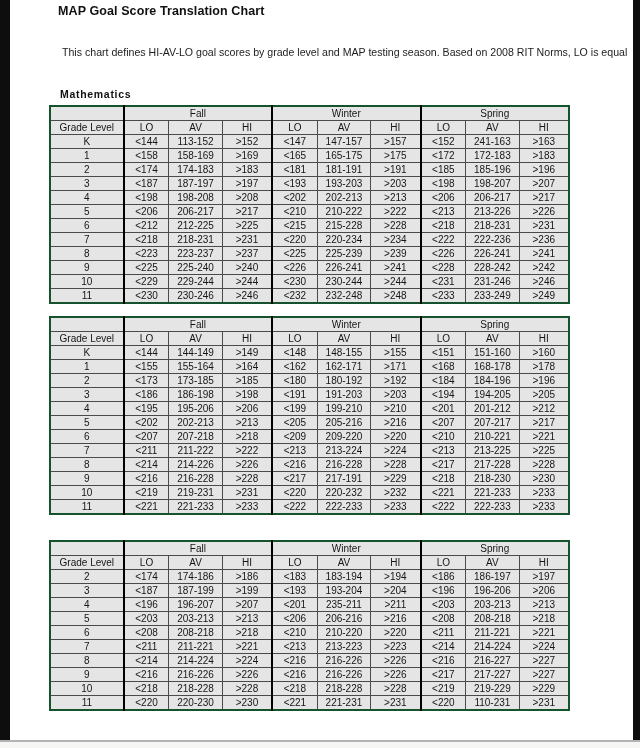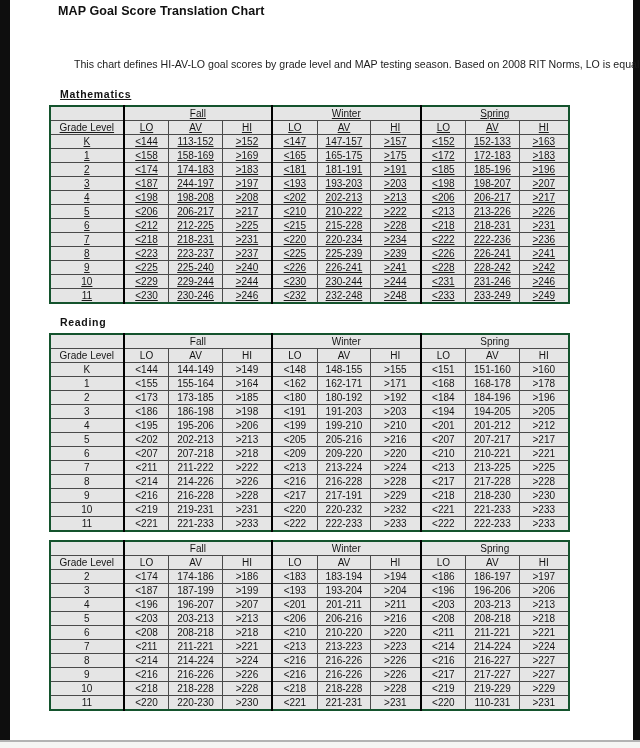--- a/index.html
+++ b/index.html
@@ -31,28 +31,28 @@
     width: 535px; height: 740px; background: #ffffff;
   }
   .doc-title {
     position: absolute; left: 48px; top: 4px;
     margin: 0;
     font-size: 12.5px; font-weight: 700; color: #111;
     letter-spacing: 0.1px;
   }
   .intro {
     position: absolute; left: 48px; top: 41px;
-    width: 535px; margin: 16px;
+    width: 535px; margin: 4px;
     font-size: 10.6px; line-height: 15.5px; color: #1c1c1c;
   }
   .intro span { display: block; white-space: nowrap; }
   .table-section {
     position: absolute; left: 39px; width: 523px;
   }
-  .sec-0 { top: 88px; text-decoration: underline; }
+  .sec-0 { top: 88px; }
   .sec-1 { top: 316px; }
   .sec-2 { top: 540px; }
   .section-heading {
     margin: 0 0 4px 11px;
     font-size: 10.5px; font-weight: 700;
     letter-spacing: 0.7px; color: #111;
     line-height: 13px;
   }
   table.score-table {
     border-collapse: collapse;
@@ -131,21 +131,21 @@
           <tbody>
             <tr>
               <td>K</td>
               <td class="group-start">&lt;144</td>
               <td>113-152</td>
               <td>&gt;152</td>
               <td class="group-start">&lt;147</td>
               <td>147-157</td>
               <td>&gt;157</td>
               <td class="group-start">&lt;152</td>
-              <td>152-133</td>
+              <td>241-163</td>
               <td>&gt;163</td>
             </tr>
             <tr>
               <td>1</td>
               <td class="group-start">&lt;158</td>
               <td>158-169</td>
               <td>&gt;169</td>
               <td class="group-start">&lt;165</td>
               <td>165-175</td>
               <td>&gt;175</td>
@@ -161,21 +161,21 @@
               <td class="group-start">&lt;181</td>
               <td>181-191</td>
               <td>&gt;191</td>
               <td class="group-start">&lt;185</td>
               <td>185-196</td>
               <td>&gt;196</td>
             </tr>
             <tr>
               <td>3</td>
               <td class="group-start">&lt;187</td>
-              <td>244-197</td>
+              <td>187-197</td>
               <td>&gt;197</td>
               <td class="group-start">&lt;193</td>
               <td>193-203</td>
               <td>&gt;203</td>
               <td class="group-start">&lt;198</td>
               <td>198-207</td>
               <td>&gt;207</td>
             </tr>
             <tr>
               <td>4</td>
@@ -272,21 +272,20 @@
               <td class="group-start">&lt;233</td>
               <td>233-249</td>
               <td>&gt;249</td>
             </tr>
           </tbody>
         </table>
       </div>
   </section>
 
   <section class="table-section sec-1">
-    <h2 class="section-heading">Reading</h2>
     <div class="table-slot">
         <table class="score-table">
           <colgroup>
             <col style="width: 14.2%;">
             <col style="width: 8.7%;">
             <col style="width: 10.3%;">
             <col style="width: 9.6%;">
             <col style="width: 8.7%;">
             <col style="width: 10.3%;">
             <col style="width: 9.6%;">
@@ -523,21 +522,21 @@
               <td class="group-start">&lt;196</td>
               <td>196-206</td>
               <td>&gt;206</td>
             </tr>
             <tr>
               <td>4</td>
               <td class="group-start">&lt;196</td>
               <td>196-207</td>
               <td>&gt;207</td>
               <td class="group-start">&lt;201</td>
-              <td>201-211</td>
+              <td>235-211</td>
               <td>&gt;211</td>
               <td class="group-start">&lt;203</td>
               <td>203-213</td>
               <td>&gt;213</td>
             </tr>
             <tr>
               <td>5</td>
               <td class="group-start">&lt;203</td>
               <td>203-213</td>
               <td>&gt;213</td>

